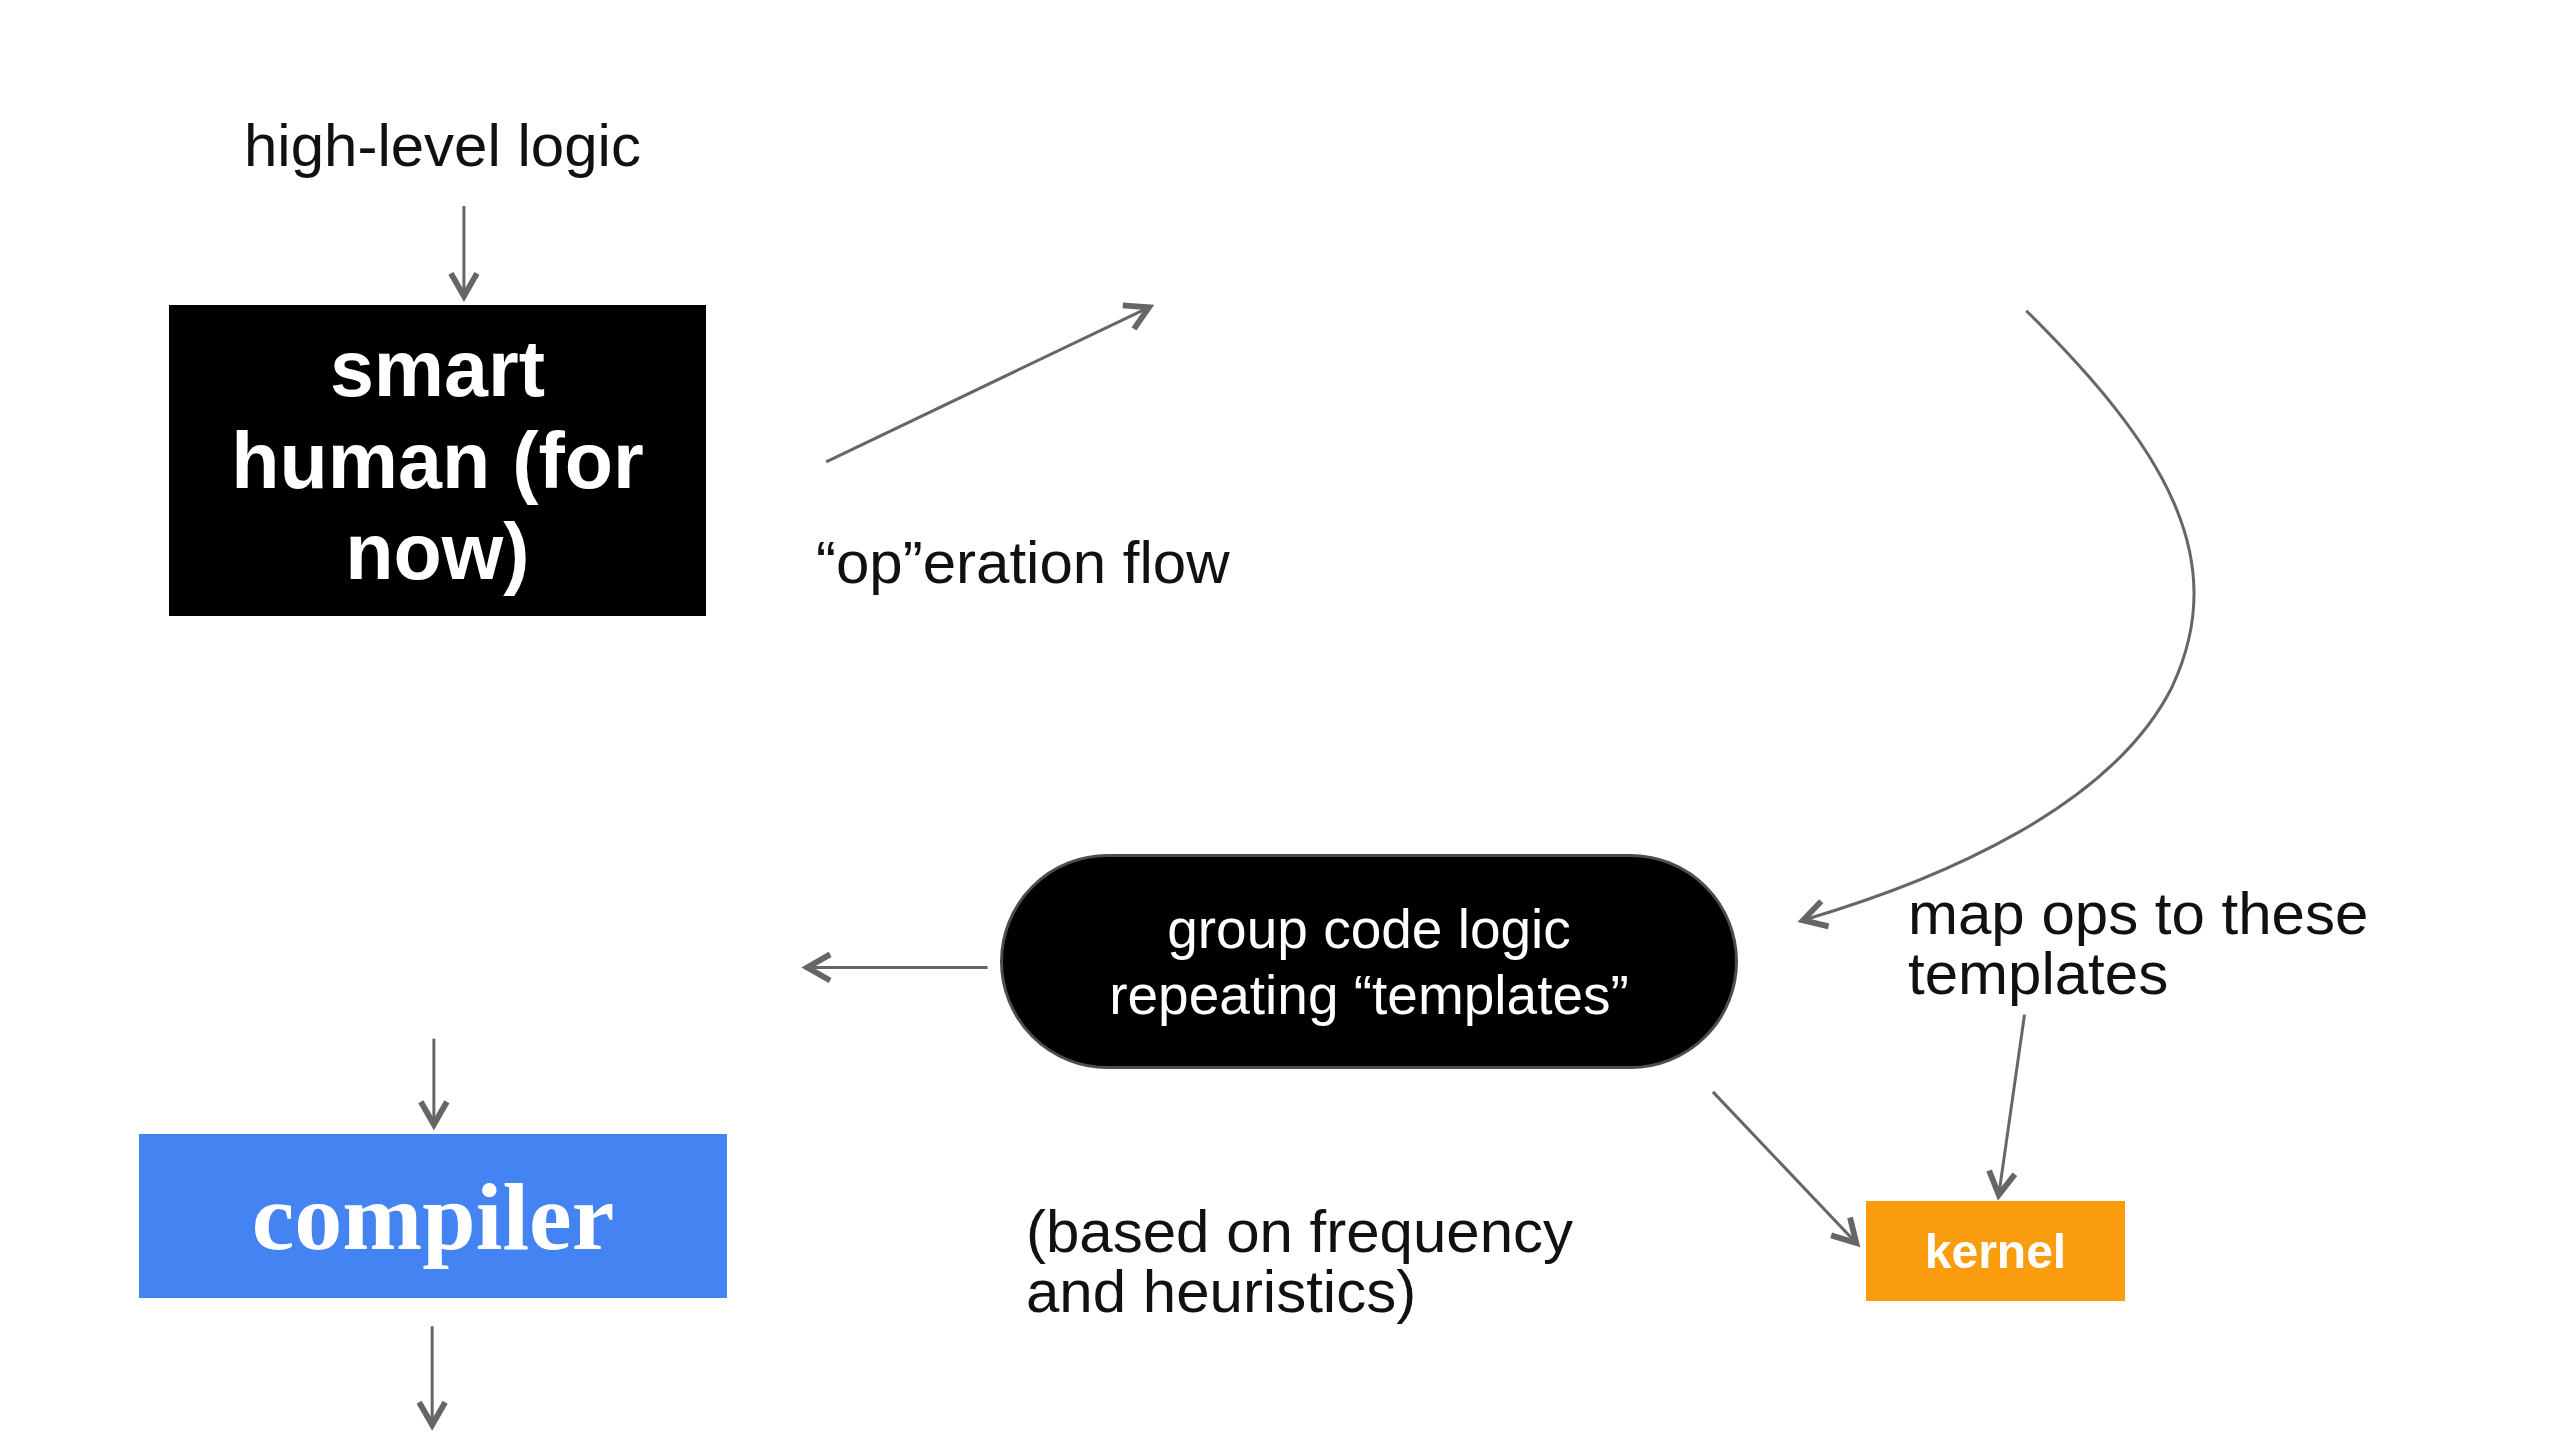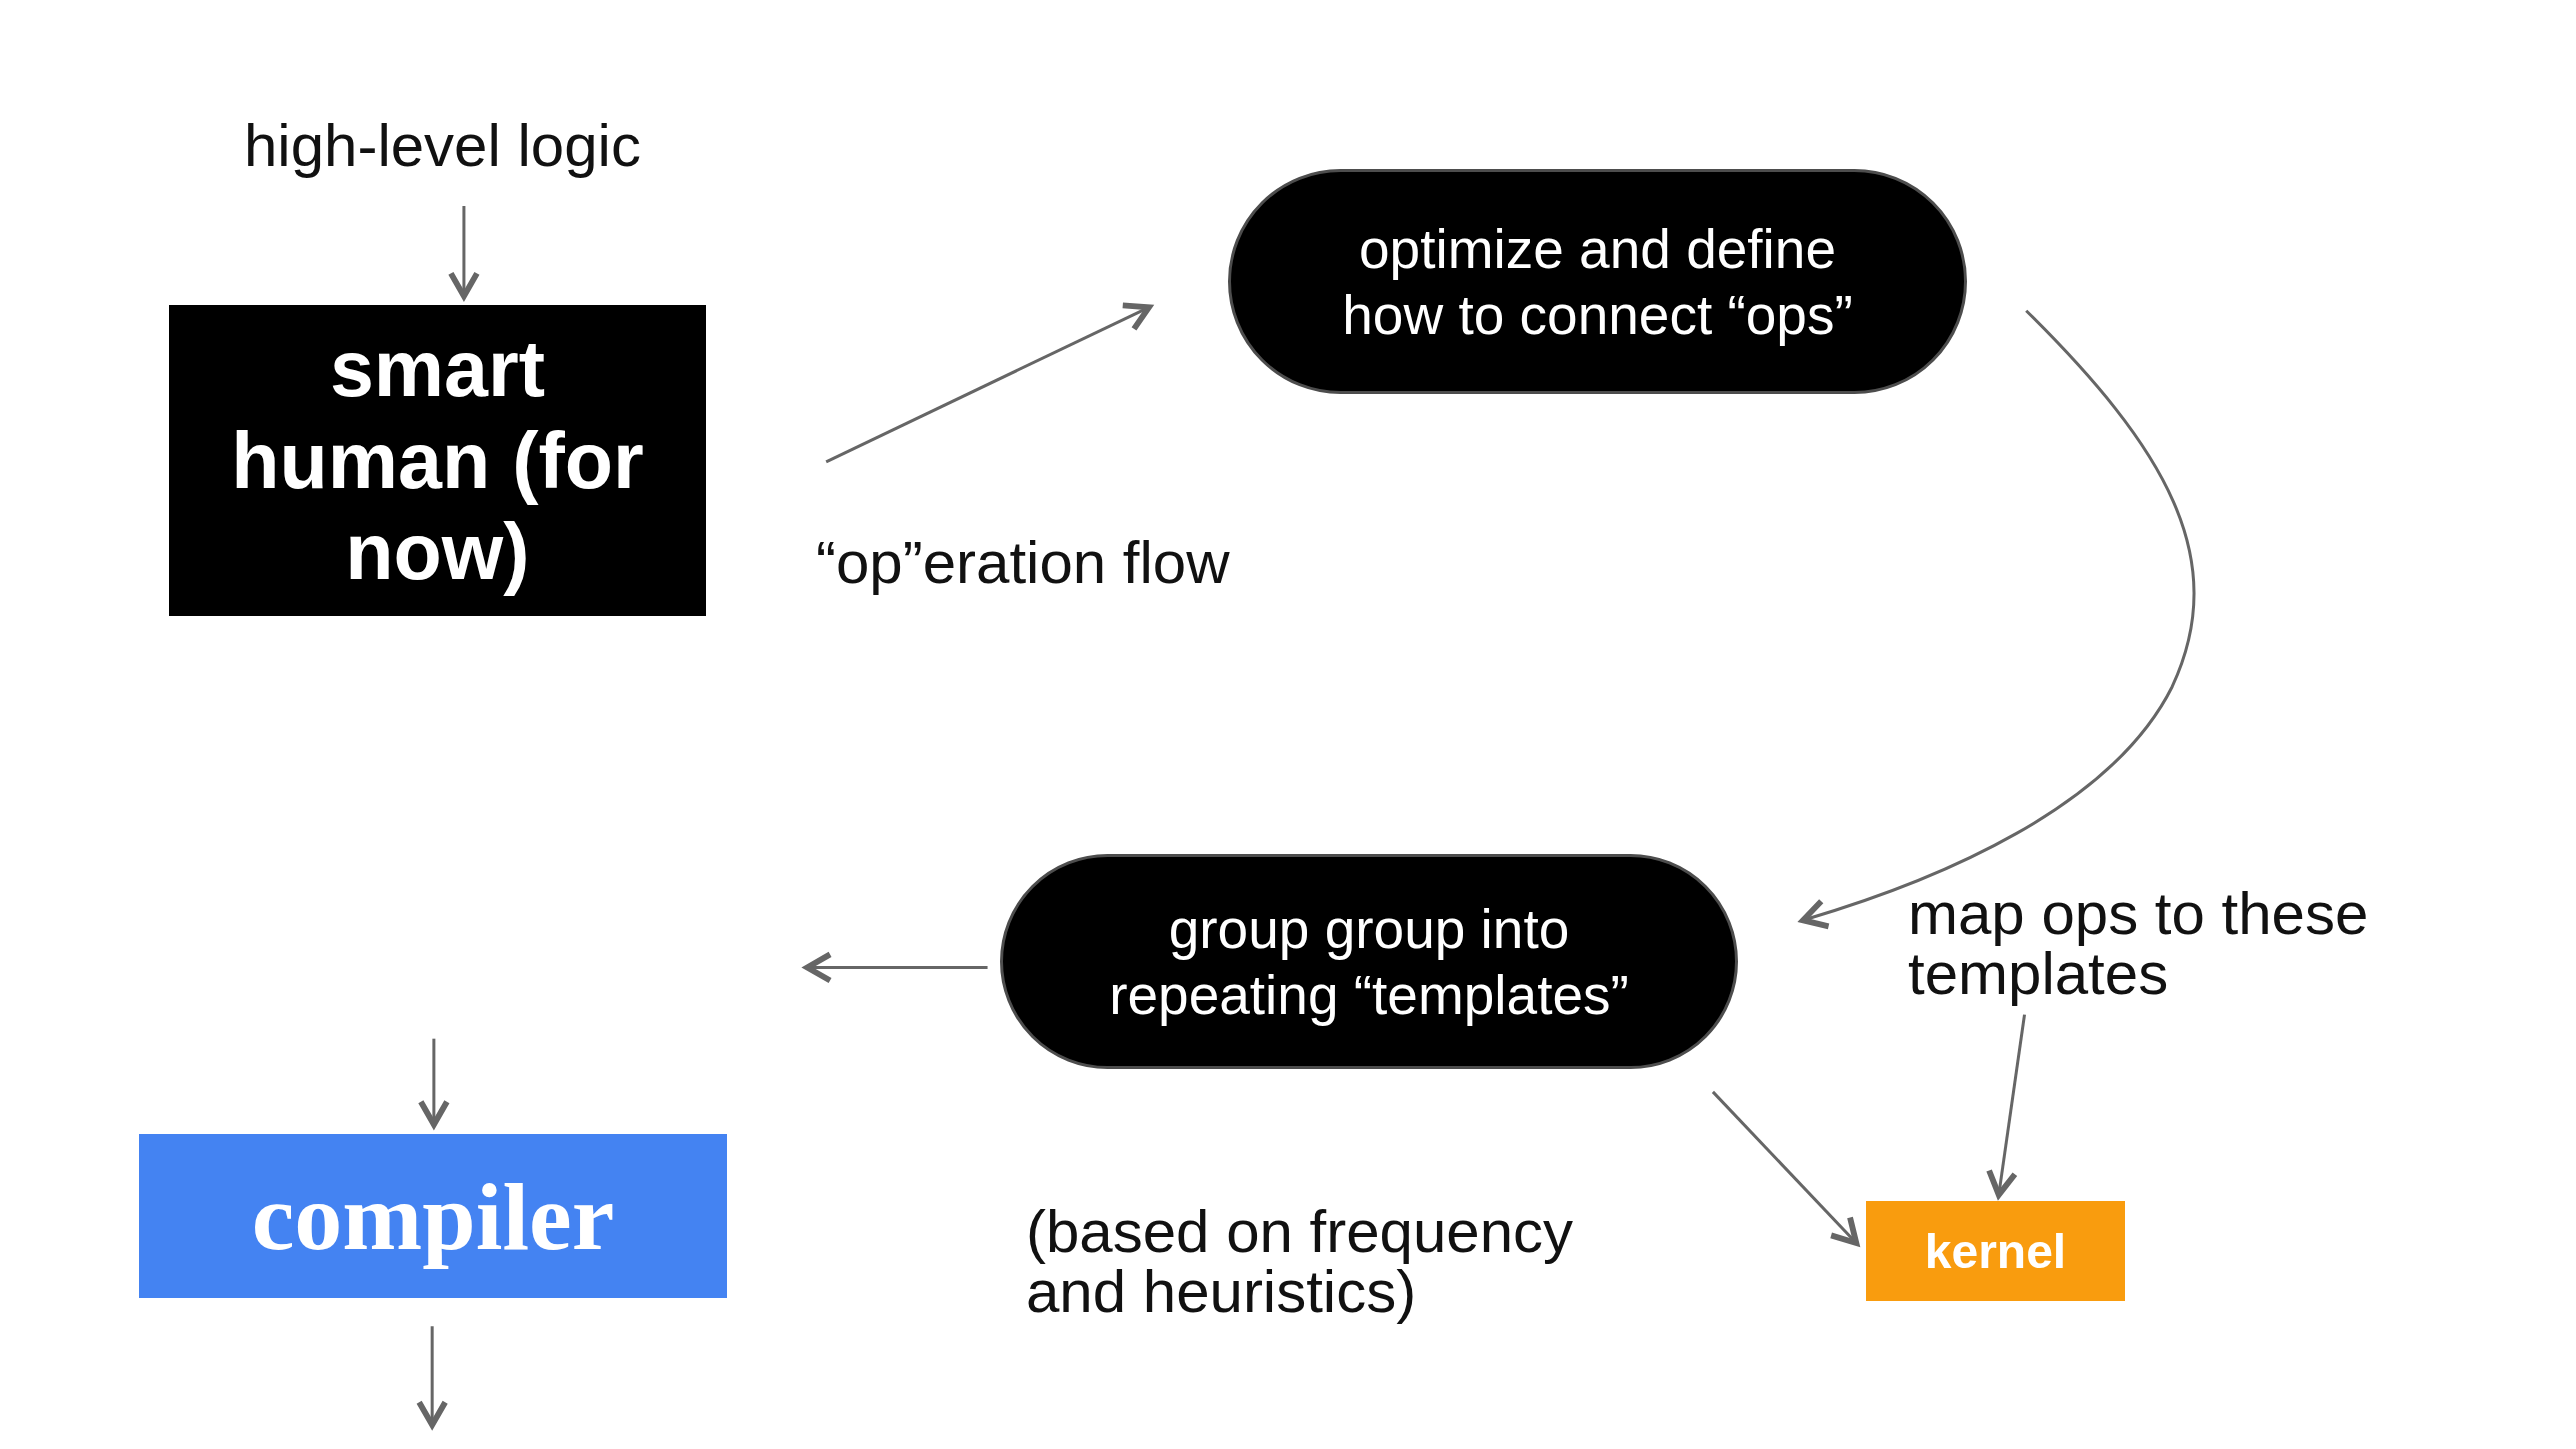--- a/index.html
+++ b/index.html
@@ -74,24 +74,22 @@
 templates</div>
 
 
   <div class="abs label" style="left:1026px; top:1202px;">(based on frequency
 and heuristics)</div>
 
   <div class="abs node black-box" style="left:169px; top:305px; width:537px; height:311px;">smart
 human (for
 now)</div>
 
-  <div class="abs node pill" style="left:1228px; top:169px; width:733px; height:219px;">optimize and define
-how to connect “ops”</div>
 
-  <div class="abs node pill" style="left:1000px; top:854px; width:732px; height:209px;">group group into
+  <div class="abs node pill" style="left:1000px; top:854px; width:732px; height:209px;">group code logic
 repeating “templates”</div>
 
   <div class="abs node compiler-box" style="left:139px; top:1134px; width:588px; height:164px;font-family:Liberation Serif, serif;">compiler</div>
 
   <div class="abs node kernel-box" style="left:1866px; top:1201px; width:259px; height:100px;">kernel</div>
 
 </div>
 
 
 </body></html>

